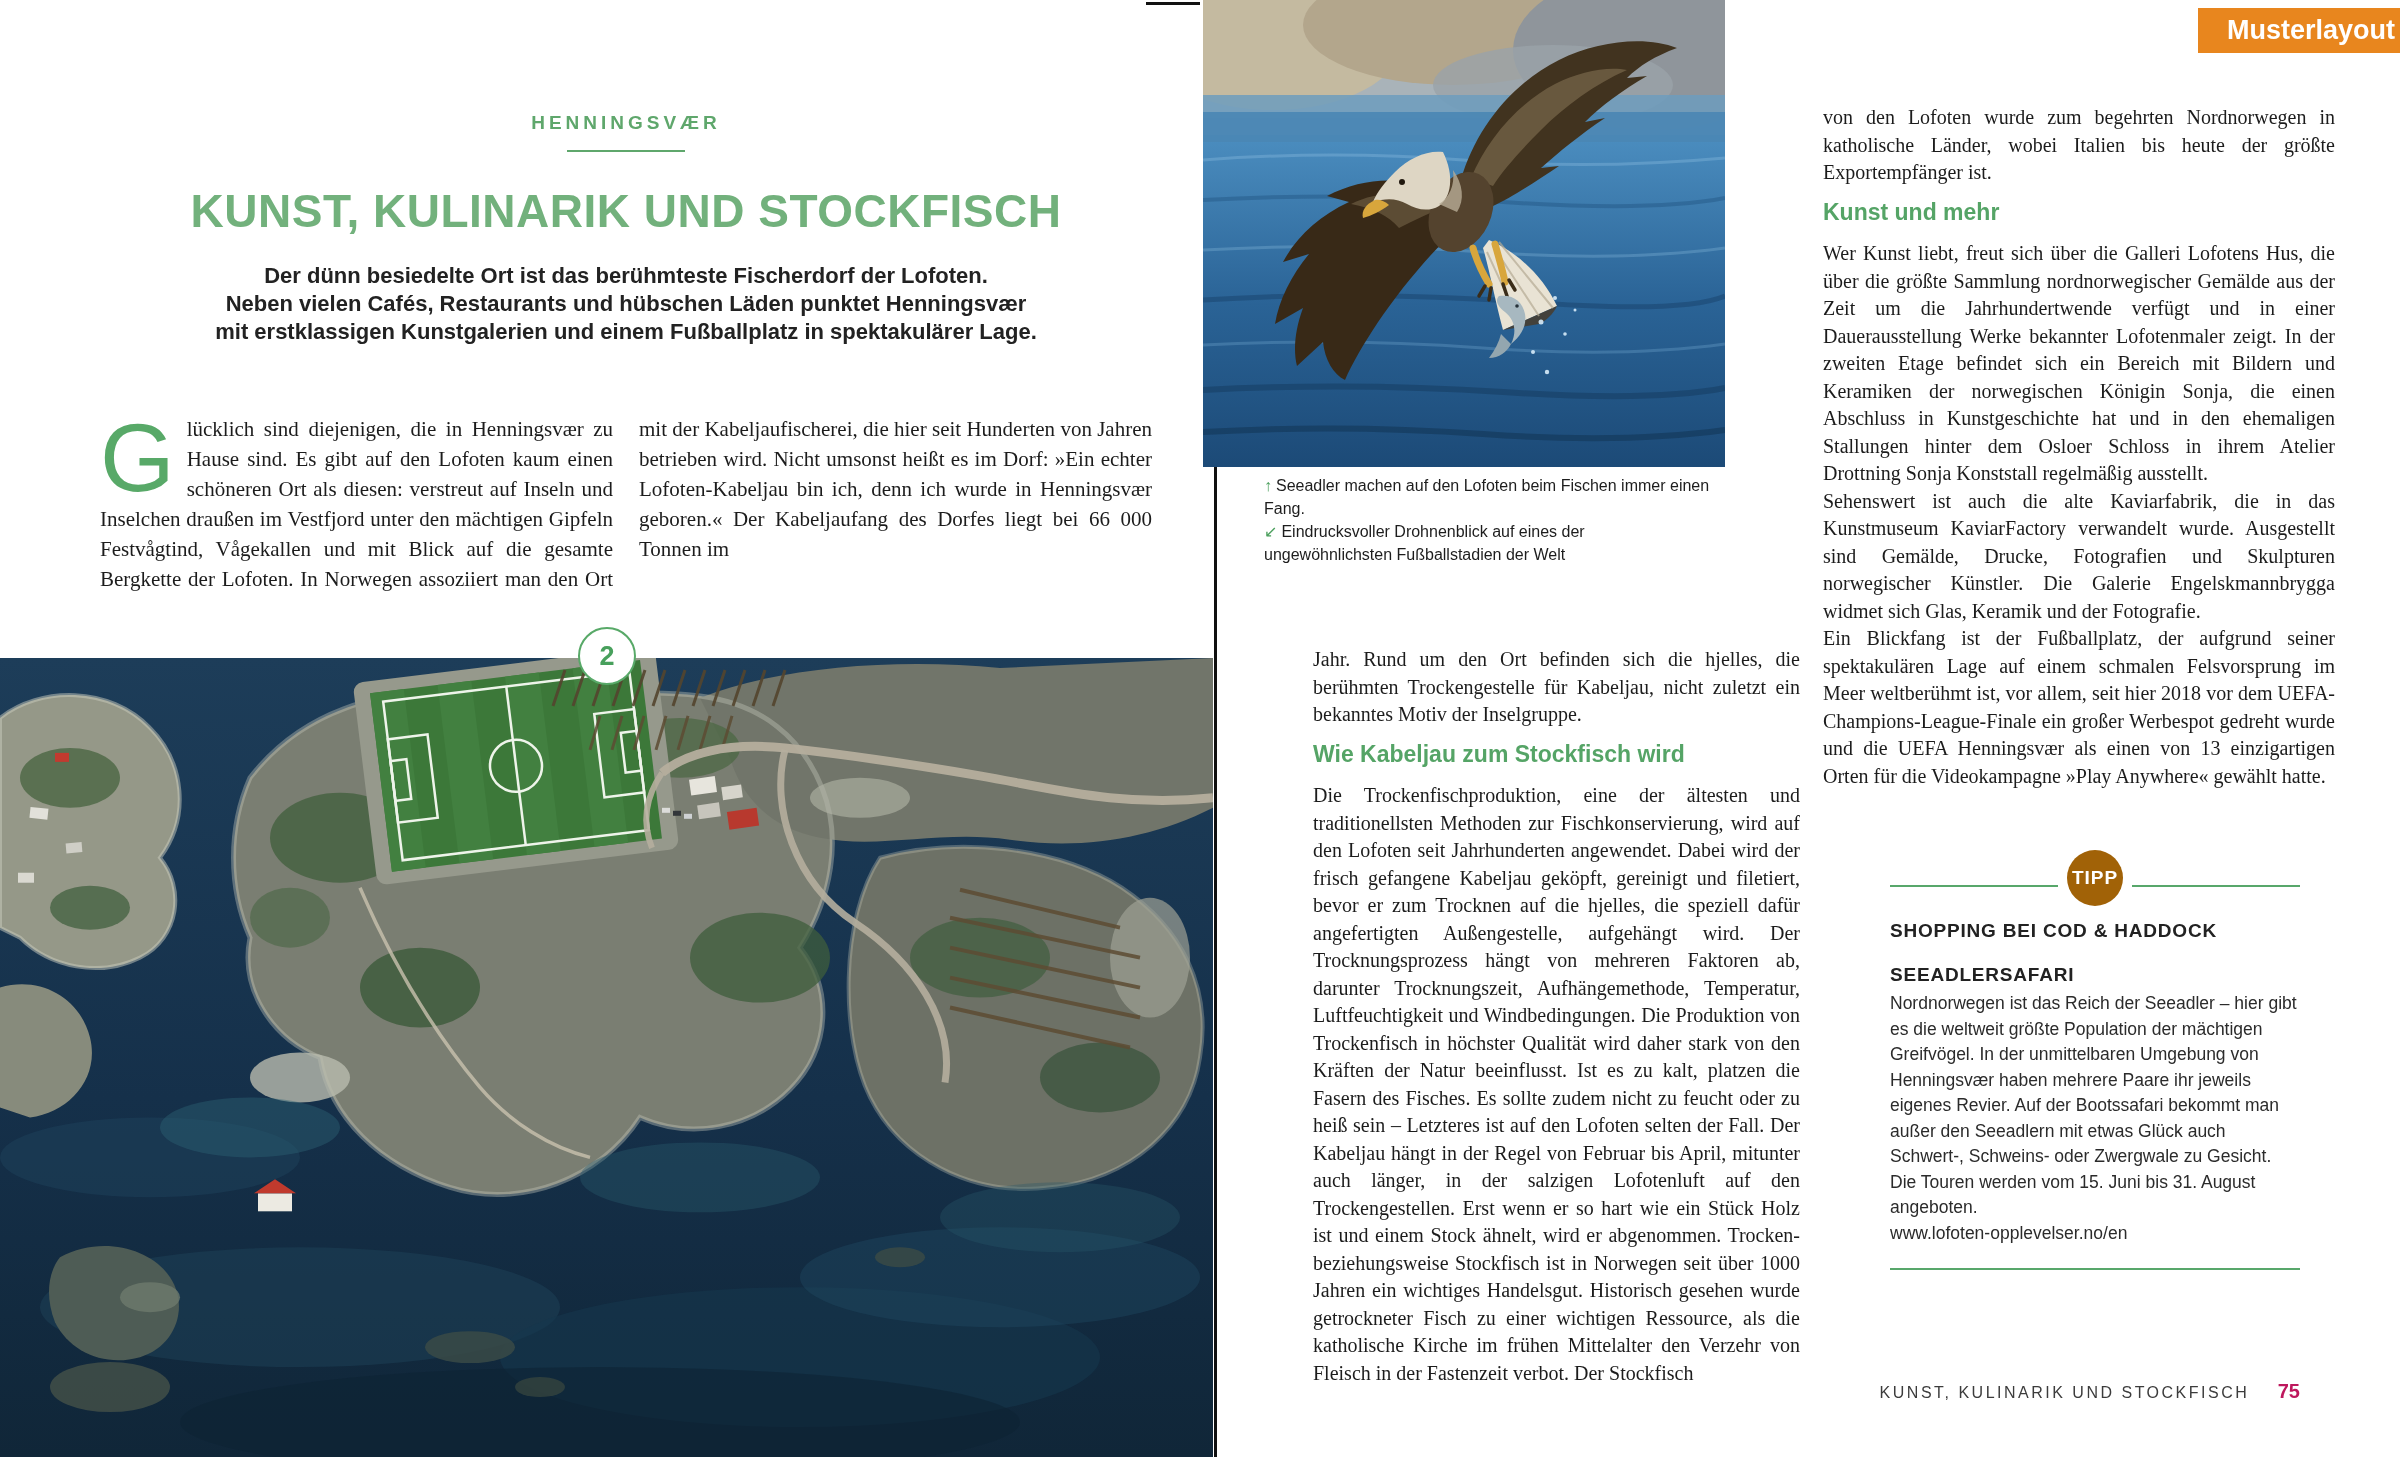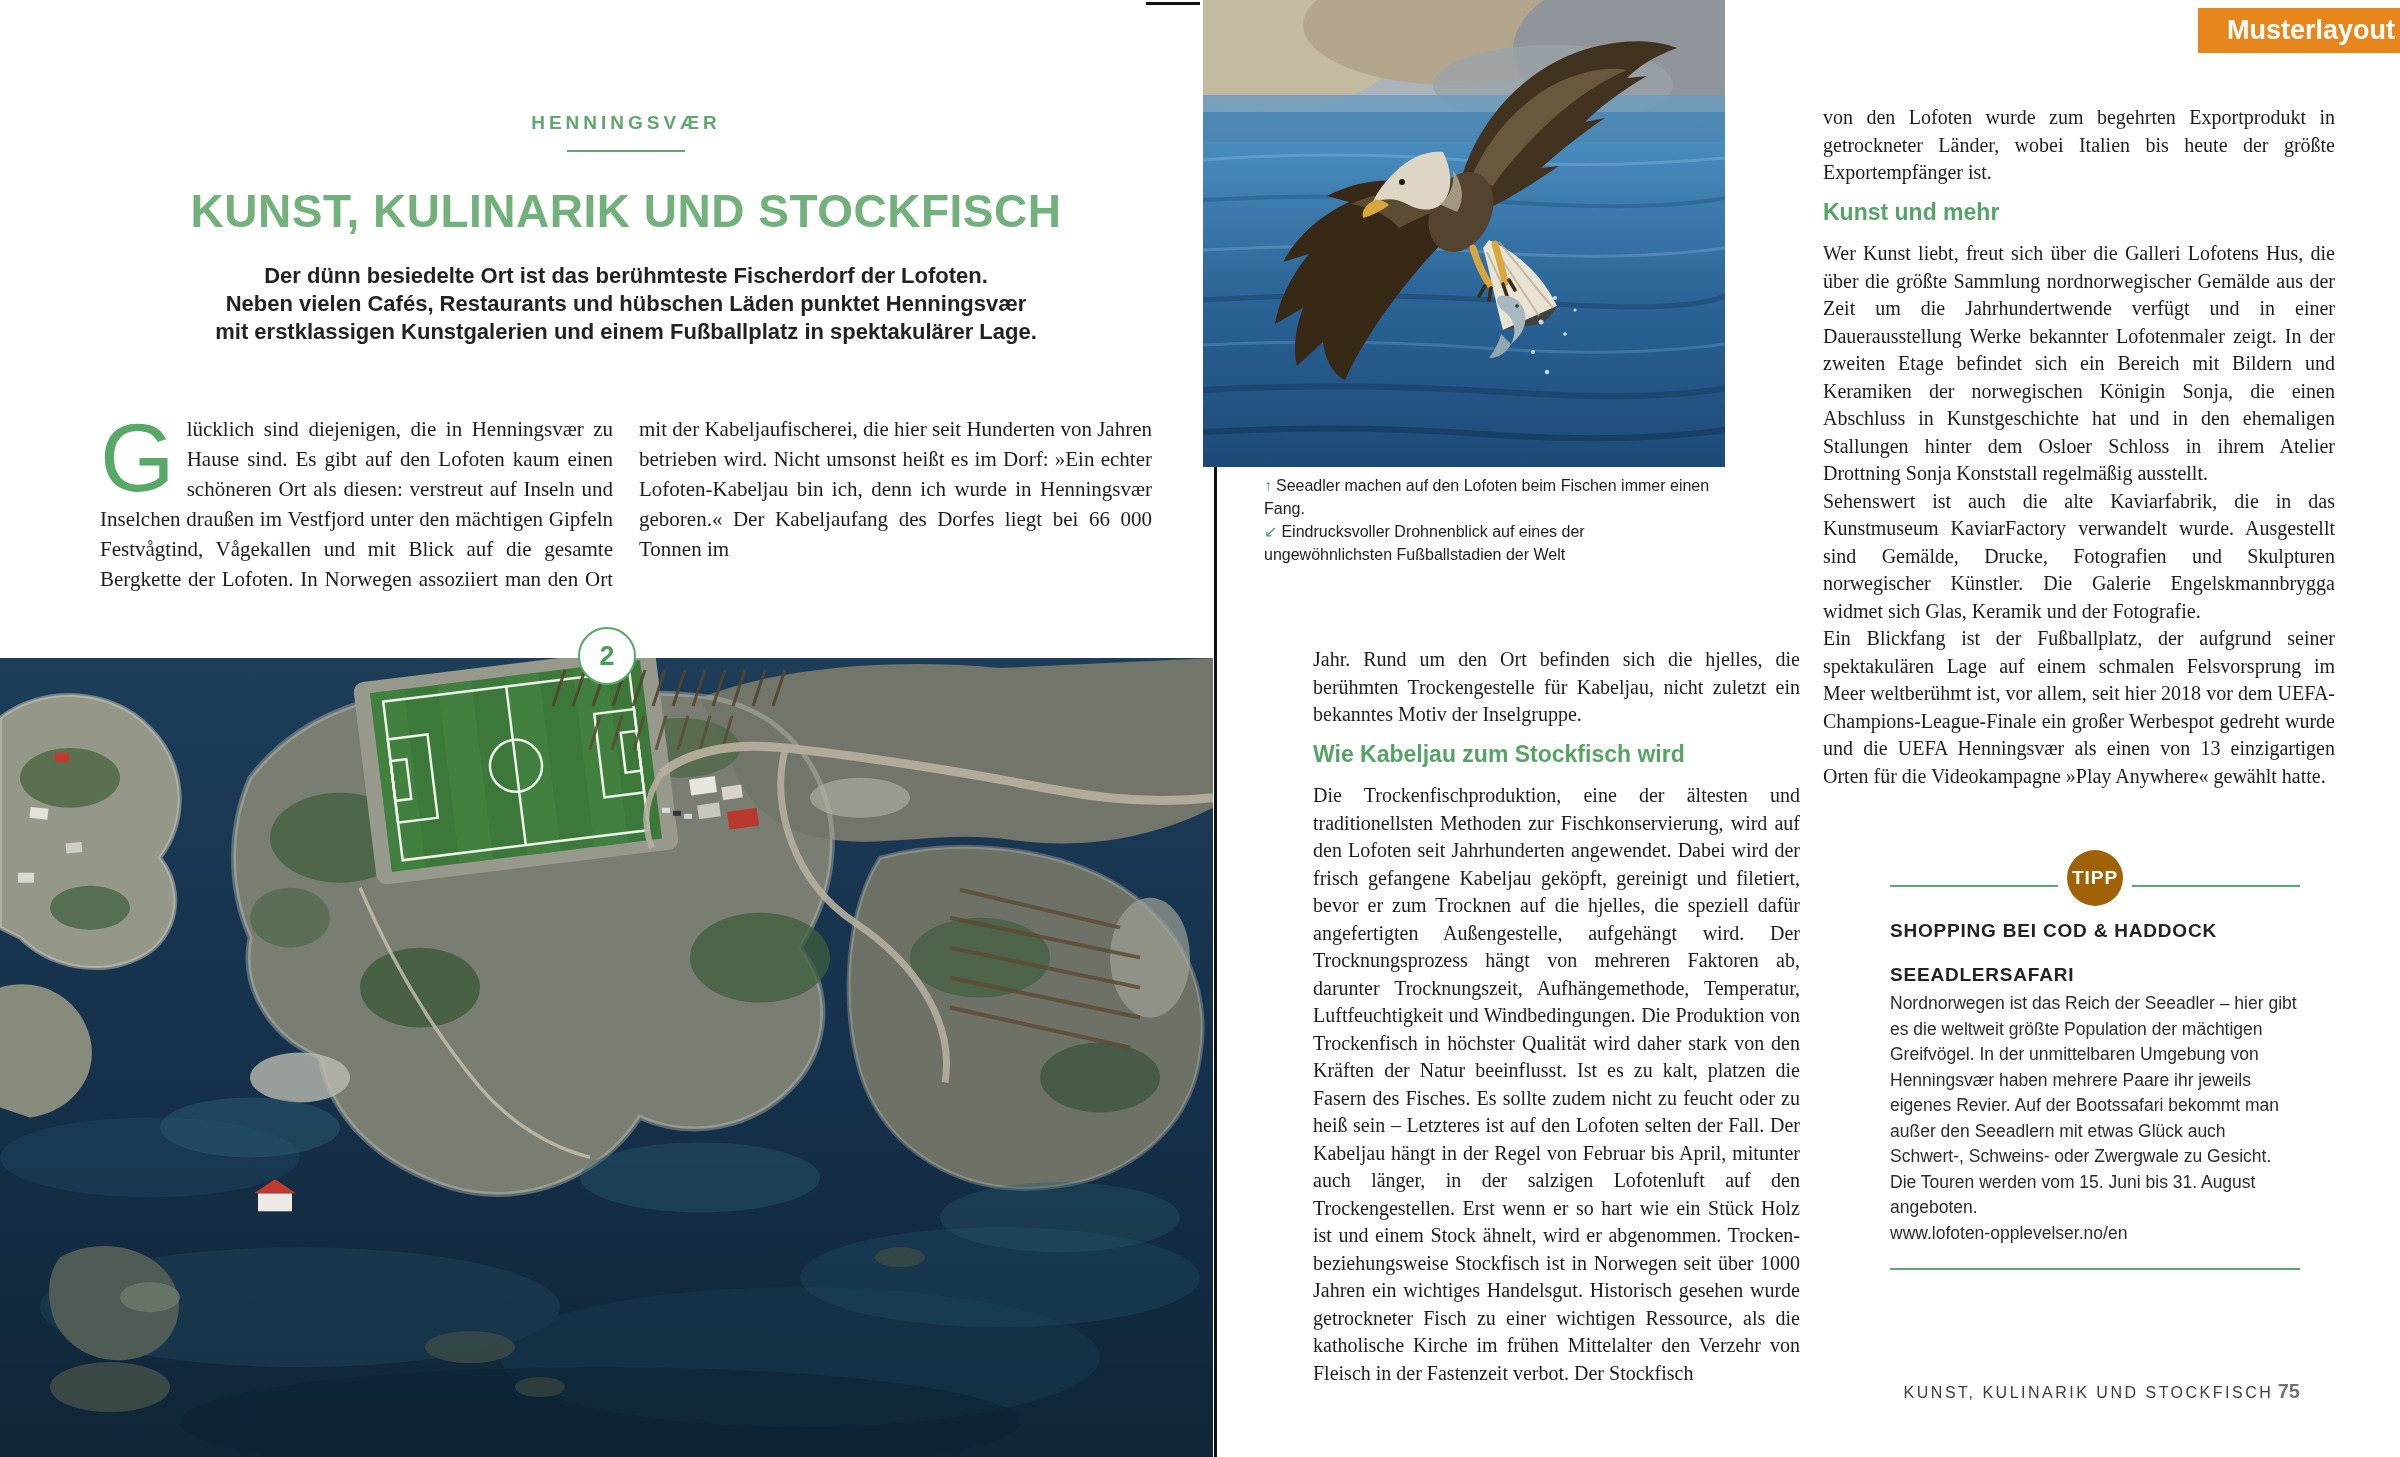--- a/index.html
+++ b/index.html
@@ -51,21 +51,21 @@
   .tip-circle{position:absolute;left:50%;transform:translateX(-50%);top:8px;width:56px;height:56px;
               border-radius:50%;background:#a16207;color:#fff;font-weight:bold;font-size:19px;letter-spacing:1px;
               display:flex;align-items:center;justify-content:center;}
   .tip h4{margin:18px 0 4px 0;font-size:19px;font-weight:bold;letter-spacing:.8px;color:#222;}
   .tip p{margin:0;}
   .tip .link{display:block;color:#2b2b2b;text-decoration:none;}
   .tip-rule{margin-top:22px;height:2px;background:#58a76b;}
   
   .footer{position:absolute;left:1823px;top:1380px;width:477px;text-align:right;}
   .footer .ft{font-size:16px;letter-spacing:2.5px;color:#3c3c3c;}
-  .footer .pg{font-size:20px;font-weight:bold;color:#737373;}
+  .footer .pg{font-size:20px;font-weight:bold;color:#be185d;margin-left:24px;}
 </style>
 </head>
 <body>
 
 <div class="canvas">
 
   <div class="mark-top"></div>
   <div class="gutter"></div>
 
   <div class="tag">
@@ -248,21 +248,21 @@
     <p><span class="cap-arrow">↙</span><span>Eindrucksvoller Drohnenblick auf eines der ungewöhnlichsten Fußballstadien der Welt</span></p>
   </div>
 
   <div class="col1 serif">
     <p>Jahr. Rund um den Ort befinden sich die hjelles, die berühmten Trockengestelle für Kabeljau, nicht zuletzt ein bekanntes Motiv der Inselgruppe.</p>
     <h3 class="subhead">Wie Kabeljau zum Stockfisch wird</h3>
     <p>Die Trockenfischproduktion, eine der ältesten und traditionellsten Methoden zur Fischkonservierung, wird auf den Lofoten seit Jahrhunderten angewendet. Dabei wird der frisch gefangene Kabeljau geköpft, gereinigt und filetiert, bevor er zum Trocknen auf die hjelles, die speziell dafür angefertigten Außengestelle, aufgehängt wird. Der Trocknungsprozess hängt von mehreren Faktoren ab, darunter Trocknungszeit, Aufhängemethode, Temperatur, Luftfeuchtigkeit und Windbedingungen. Die Produktion von Trockenfisch in höchster Qualität wird daher stark von den Kräften der Natur beeinflusst. Ist es zu kalt, platzen die Fasern des Fisches. Es sollte zudem nicht zu feucht oder zu heiß sein – Letzteres ist auf den Lofoten selten der Fall. Der Kabeljau hängt in der Regel von Februar bis April, mitunter auch länger, in der salzigen Lofotenluft auf den Trockengestellen. Erst wenn er so hart wie ein Stück Holz ist und einem Stock ähnelt, wird er abgenommen. Trocken- beziehungsweise Stockfisch ist in Norwegen seit über 1000 Jahren ein wichtiges Handelsgut. Historisch gesehen wurde getrockneter Fisch zu einer wichtigen Ressource, als die katholische Kirche im frühen Mittelalter den Verzehr von Fleisch in der Fastenzeit verbot. Der Stockfisch</p>
   </div>
 
   <div class="col2 serif">
-    <p>von den Lofoten wurde zum begehrten Exportprodukt in getrockneter Länder, wobei Italien bis heute der größte Exportempfänger ist.</p>
+    <p>von den Lofoten wurde zum begehrten Nordnorwegen in katholische Länder, wobei Italien bis heute der größte Exportempfänger ist.</p>
     <h3 class="subhead">Kunst und mehr</h3>
     <p>Wer Kunst liebt, freut sich über die Galleri Lofotens Hus, die über die größte Sammlung nordnorwegischer Gemälde aus der Zeit um die Jahrhundertwende verfügt und in einer Dauerausstellung Werke bekannter Lofotenmaler zeigt. In der zweiten Etage befindet sich ein Bereich mit Bildern und Keramiken der norwegischen Königin Sonja, die einen Abschluss in Kunstgeschichte hat und in den ehemaligen Stallungen hinter dem Osloer Schloss in ihrem Atelier Drottning Sonja Konststall regelmäßig ausstellt.</p>
     <p>Sehenswert ist auch die alte Kaviarfabrik, die in das Kunstmuseum KaviarFactory verwandelt wurde. Ausgestellt sind Gemälde, Drucke, Fotografien und Skulpturen norwegischer Künstler. Die Galerie Engelskmannbrygga widmet sich Glas, Keramik und der Fotografie.</p>
     <p>Ein Blickfang ist der Fußballplatz, der aufgrund seiner spektakulären Lage auf einem schmalen Felsvorsprung im Meer weltberühmt ist, vor allem, seit hier 2018 vor dem UEFA-Champions-League-Finale ein großer Werbespot gedreht wurde und die UEFA Henningsvær als einen von 13 einzigartigen Orten für die Videokampagne »Play Anywhere« gewählt hatte.</p>
   </div>
 
   <aside class="tip">
     <div class="tip-head">
       <div class="tip-line l"></div>
       <div class="tip-circle">TIPP</div>

